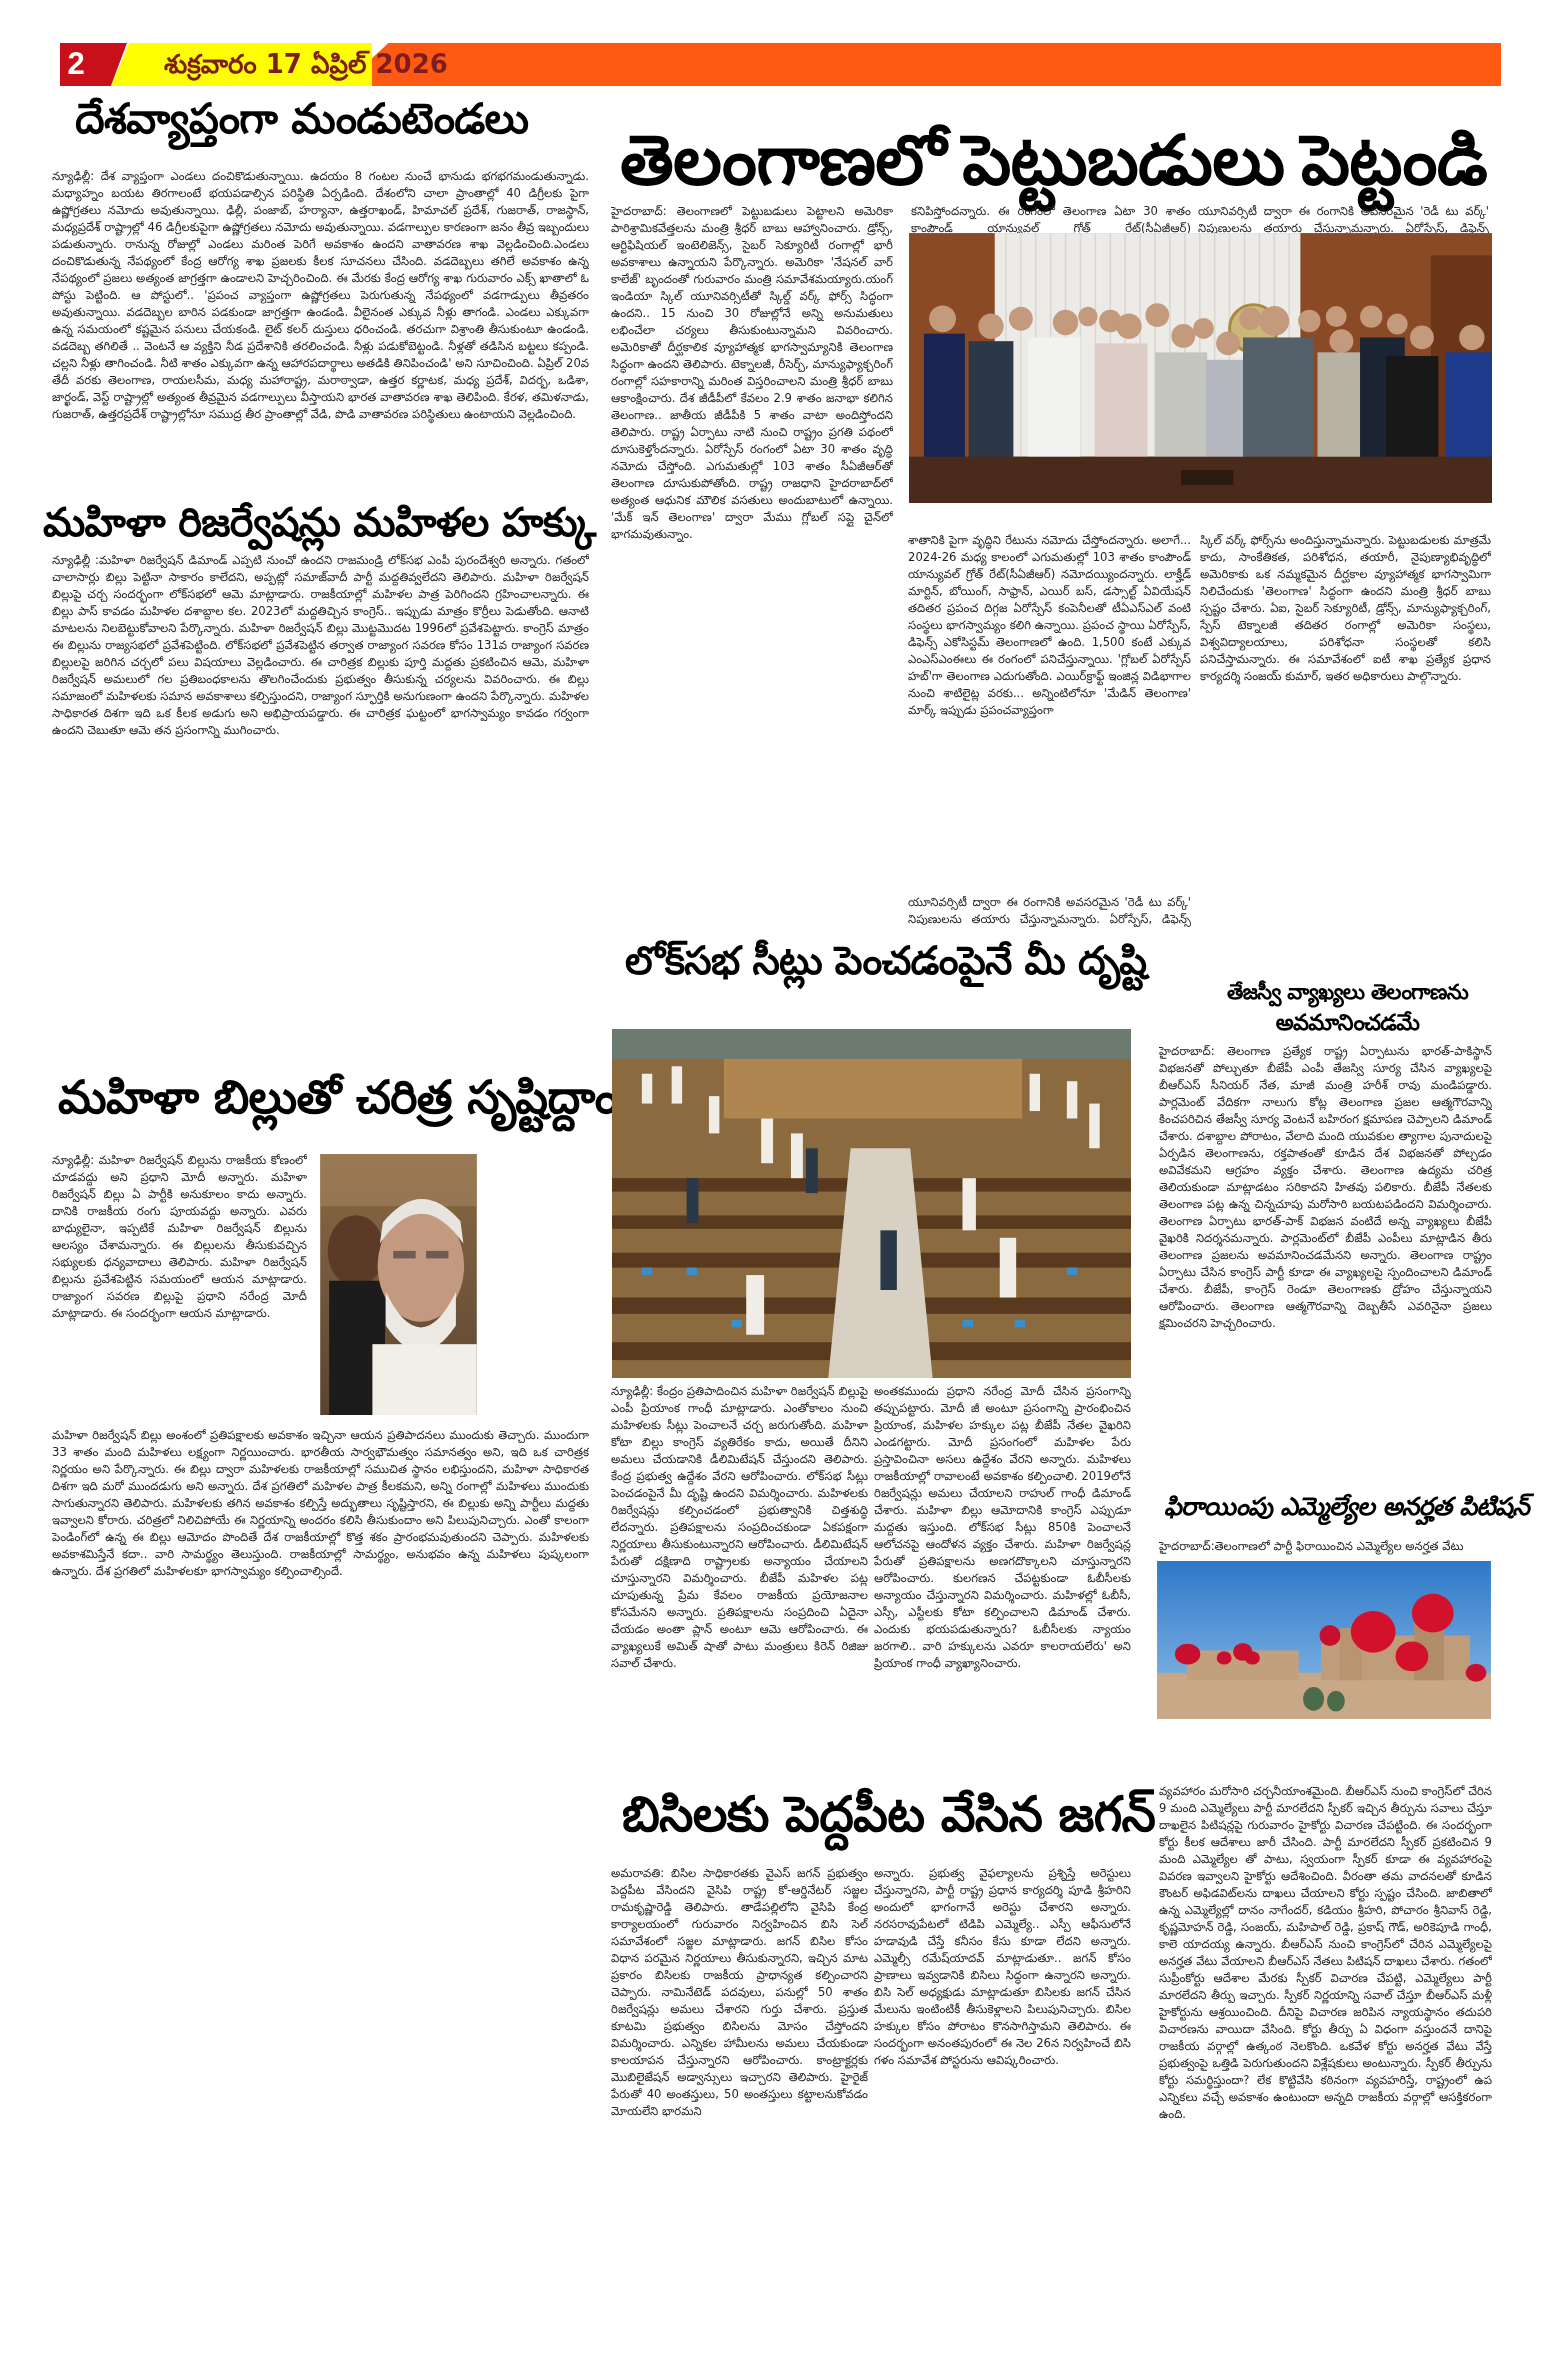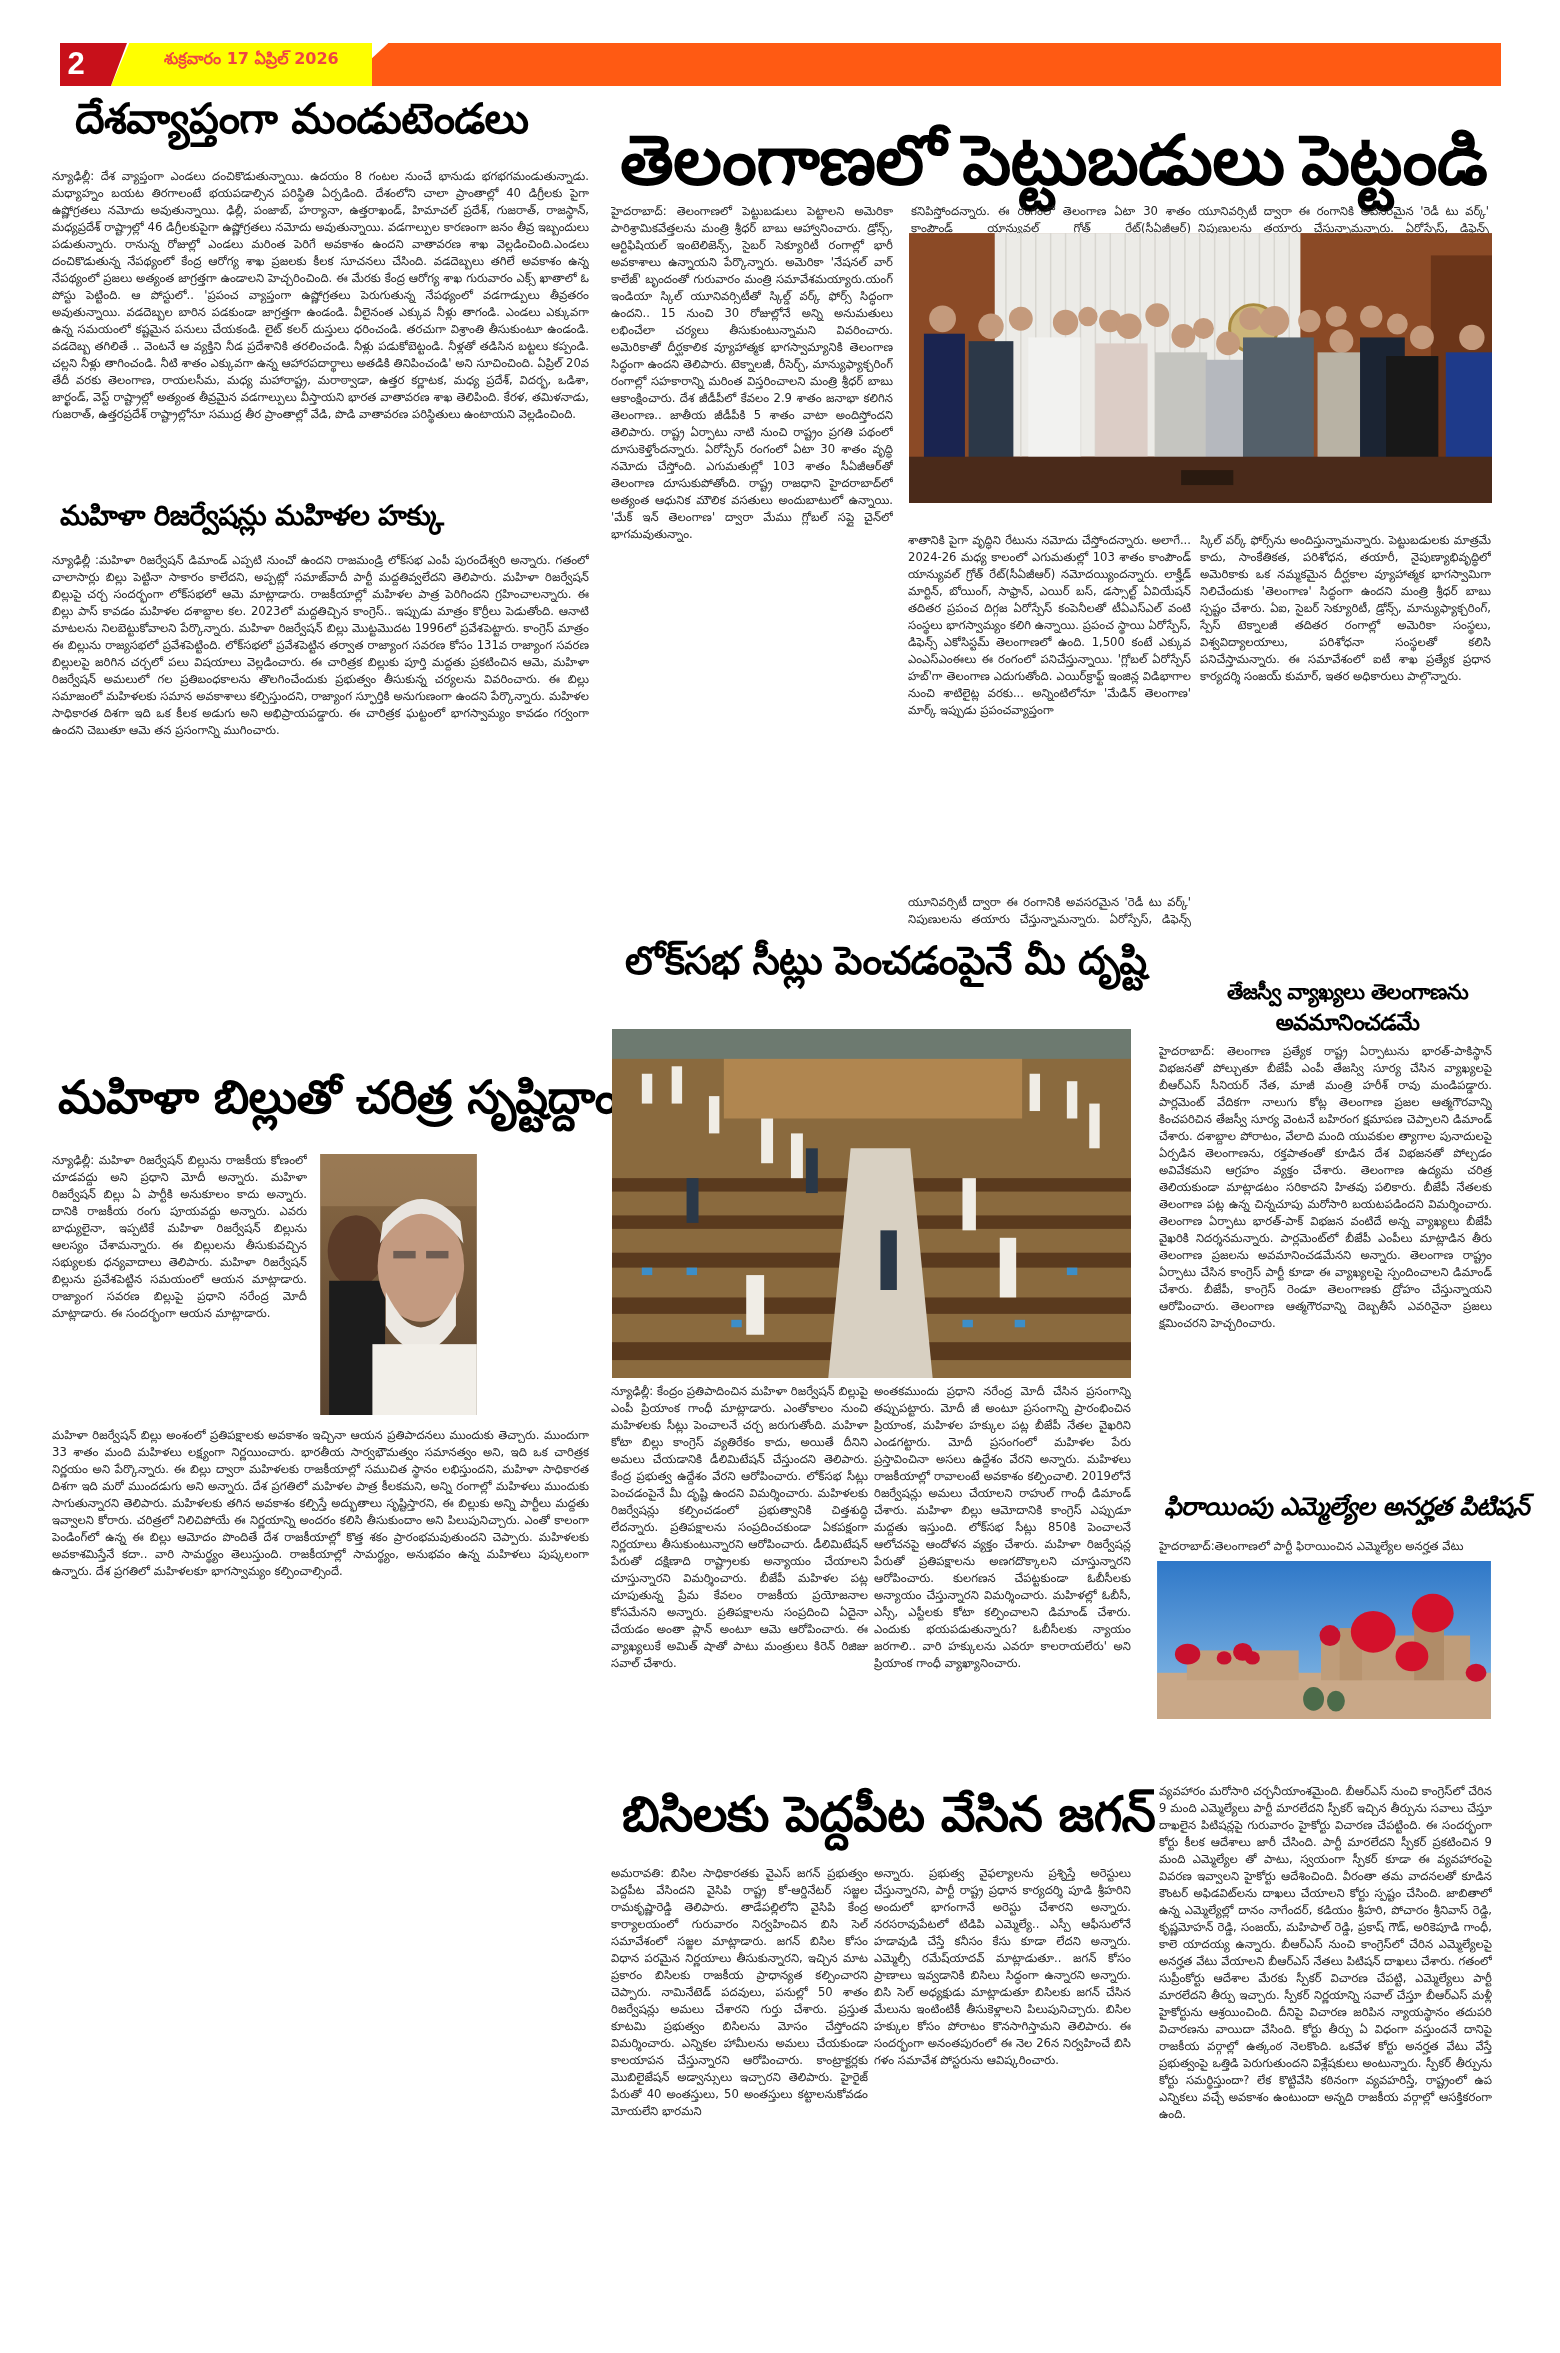--- a/index.html
+++ b/index.html
@@ -3,41 +3,41 @@
 <meta charset="utf-8">
 <style>
   html,body{margin:0;padding:0;background:#fff;}
   body{width:1561px;height:2354px;position:relative;overflow:hidden;font-family:"DejaVu Sans",sans-serif;color:#111;}
   .abs{position:absolute;}
   
   #hdr{left:60px;top:43px;width:1441px;height:43px;}
   #hdr .pg{position:absolute;left:0;top:0;width:67px;height:43px;background:#c8101a;clip-path:polygon(0 0,100% 0,76% 100%,0 100%);}
   #hdr .pgnum{position:absolute;left:7.5px;top:3px;font-size:31px;font-weight:bold;color:#fff;font-family:"Liberation Sans",sans-serif;}
   #hdr .yel{position:absolute;left:51px;top:0;width:261px;height:43px;background:#ffff00;clip-path:polygon(7% 0,100% 0,100% 100%,0 100%);}
-  #hdr .date{position:absolute;left:104px;top:6px;font-size:16px;font-weight:bold;color:#ef4444;}
+  #hdr .date{position:absolute;left:104px;top:6px;font-size:26px;font-weight:bold;color:#7f1d1d;}
   #hdr .org{position:absolute;left:282px;top:0;right:0;height:43px;background:#ff5a13;clip-path:polygon(4% 0,100% 0,100% 100%,0 100%);}
   .headline{font-weight:bold;color:#000;line-height:1.05;letter-spacing:-0.7px;white-space:nowrap;}
   .body{font-size:11.6px;line-height:17px;text-align:justify;color:#222;font-family:"DejaVu Sans",sans-serif;}
   .photo{overflow:hidden;}
 </style>
 </head>
 <body>
 
 <div id="hdr" class="abs">
   <div class="org"></div>
   <div class="yel"></div>
   <div class="pg"></div>
   <span class="pgnum">2</span>
   <span class="date">శుక్రవారం 17 ఏప్రిల్ 2026</span>
 </div>
 
 <div class="abs headline" style="left:75px;top:97px;font-size:42px;">దేశవ్యాప్తంగా మండుటెండలు</div>
 <div class="abs body" style="left:52px;top:168px;width:537px;height:306px;overflow:hidden;">న్యూఢిల్లీ: దేశ వ్యాప్తంగా ఎండలు దంచికొడుతున్నాయి. ఉదయం 8 గంటల నుంచే భానుడు భగభగమండుతున్నాడు. మధ్యాహ్నం బయట తిరగాలంటే భయపడాల్సిన పరిస్థితి ఏర్పడింది. దేశంలోని చాలా ప్రాంతాల్లో 40 డిగ్రీలకు పైగా ఉష్ణోగ్రతలు నమోదు అవుతున్నాయి. ఢిల్లీ, పంజాబ్, హర్యానా, ఉత్తరాఖండ్, హిమాచల్ ప్రదేశ్, గుజరాత్, రాజస్థాన్, మధ్యప్రదేశ్ రాష్ట్రాల్లో 46 డిగ్రీలకుపైగా ఉష్ణోగ్రతలు నమోదు అవుతున్నాయి. వడగాల్పుల కారణంగా జనం తీవ్ర ఇబ్బందులు పడుతున్నారు. రానున్న రోజుల్లో ఎండలు మరింత పెరిగే అవకాశం ఉందని వాతావరణ శాఖ వెల్లడించింది.ఎండలు దంచికొడుతున్న నేపథ్యంలో కేంద్ర ఆరోగ్య శాఖ ప్రజలకు కీలక సూచనలు చేసింది. వడదెబ్బలు తగిలే అవకాశం ఉన్న నేపథ్యంలో ప్రజలు అత్యంత జాగ్రత్తగా ఉండాలని హెచ్చరించింది. ఈ మేరకు కేంద్ర ఆరోగ్య శాఖ గురువారం ఎక్స్ ఖాతాలో ఓ పోస్టు పెట్టింది. ఆ పోస్టులో.. 'ప్రపంచ వ్యాప్తంగా ఉష్ణోగ్రతలు పెరుగుతున్న నేపథ్యంలో వడగాడ్పులు తీవ్రతరం అవుతున్నాయి. వడదెబ్బల బారిన పడకుండా జాగ్రత్తగా ఉండండి. వీలైనంత ఎక్కువ నీళ్లు తాగండి. ఎండలు ఎక్కువగా ఉన్న సమయంలో కష్టమైన పనులు చేయకండి. లైట్ కలర్ దుస్తులు ధరించండి. తరచుగా విశ్రాంతి తీసుకుంటూ ఉండండి. వడదెబ్బ తగిలితే .. వెంటనే ఆ వ్యక్తిని నీడ ప్రదేశానికి తరలించండి. నీళ్లు పడుకోబెట్టండి. నీళ్లతో తడిసిన బట్టలు కప్పండి. చల్లని నీళ్లు తాగించండి. నీటి శాతం ఎక్కువగా ఉన్న ఆహారపదార్థాలు అతడికి తినిపించండి' అని సూచించింది. ఏప్రిల్ 20వ తేదీ వరకు తెలంగాణ, రాయలసీమ, మధ్య మహారాష్ట్ర, మరాఠ్వాడా, ఉత్తర కర్ణాటక, మధ్య ప్రదేశ్, విదర్భ, ఒడిశా, జార్ఖండ్, వెస్ట్ రాష్ట్రాల్లో అత్యంత తీవ్రమైన వడగాల్పులు వీస్తాయని భారత వాతావరణ శాఖ తెలిపింది. కేరళ, తమిళనాడు, గుజరాత్, ఉత్తరప్రదేశ్ రాష్ట్రాల్లోనూ సముద్ర తీర ప్రాంతాల్లో వేడి, పొడి వాతావరణ పరిస్థితులు ఉంటాయని వెల్లడించింది.</div>
 
-<div class="abs headline" style="left:60px;top:501px;font-size:28px;">మహిళా రిజర్వేషన్లు మహిళల హక్కు</div>
+<div class="abs headline" style="left:43px;top:501px;font-size:40px;">మహిళా రిజర్వేషన్లు మహిళల హక్కు</div>
 <div class="abs body" style="left:52px;top:552px;width:537px;height:501px;overflow:hidden;">న్యూఢిల్లీ :మహిళా రిజర్వేషన్ డిమాండ్ ఎప్పటి నుంచో ఉందని రాజమండ్రి లోక్‌సభ ఎంపీ పురందేశ్వరి అన్నారు. గతంలో చాలాసార్లు బిల్లు పెట్టినా సాకారం కాలేదని, అప్పట్లో సమాజ్‌వాదీ పార్టీ మద్దతివ్వలేదని తెలిపారు. మహిళా రిజర్వేషన్ బిల్లుపై చర్చ సందర్భంగా లోక్‌సభలో ఆమె మాట్లాడారు. రాజకీయాల్లో మహిళల పాత్ర పెరిగిందని గ్రహించాలన్నారు. ఈ బిల్లు పాస్ కావడం మహిళల దశాబ్దాల కల. 2023లో మద్దతిచ్చిన కాంగ్రెస్.. ఇప్పుడు మాత్రం కొర్రీలు పెడుతోంది. ఆనాటి మాటలను నిలబెట్టుకోవాలని పేర్కొన్నారు. మహిళా రిజర్వేషన్ బిల్లు మొట్టమొదట 1996లో ప్రవేశపెట్టారు. కాంగ్రెస్ మాత్రం ఈ బిల్లును రాజ్యసభలో ప్రవేశపెట్టింది. లోక్‌సభలో ప్రవేశపెట్టిన తర్వాత రాజ్యాంగ సవరణ కోసం 131వ రాజ్యాంగ సవరణ బిల్లులపై జరిగిన చర్చలో పలు విషయాలు వెల్లడించారు. ఈ చారిత్రక బిల్లుకు పూర్తి మద్దతు ప్రకటించిన ఆమె, మహిళా రిజర్వేషన్ అమలులో గల ప్రతిబంధకాలను తొలగించేందుకు ప్రభుత్వం తీసుకున్న చర్యలను వివరించారు. ఈ బిల్లు సమాజంలో మహిళలకు సమాన అవకాశాలు కల్పిస్తుందని, రాజ్యాంగ స్ఫూర్తికి అనుగుణంగా ఉందని పేర్కొన్నారు. మహిళల సాధికారత దిశగా ఇది ఒక కీలక అడుగు అని అభిప్రాయపడ్డారు. ఈ చారిత్రక ఘట్టంలో భాగస్వామ్యం కావడం గర్వంగా ఉందని చెబుతూ ఆమె తన ప్రసంగాన్ని ముగించారు.</div>
 
 <div class="abs headline" style="left:58px;top:1073px;font-size:46px;">మహిళా బిల్లుతో చరిత్ర సృష్టిద్దాం</div>
 <div class="abs body" style="left:52px;top:1152px;width:255px;height:276px;overflow:hidden;">న్యూఢిల్లీ: మహిళా రిజర్వేషన్ బిల్లును రాజకీయ కోణంలో చూడవద్దు అని ప్రధాని మోదీ అన్నారు. మహిళా రిజర్వేషన్ బిల్లు ఏ పార్టీకి అనుకూలం కాదు అన్నారు. దానికి రాజకీయ రంగు పూయవద్దు అన్నారు. ఎవరు బాధ్యులైనా, ఇప్పటికే మహిళా రిజర్వేషన్ బిల్లును ఆలస్యం చేశామన్నారు. ఈ బిల్లులను తీసుకువచ్చిన సభ్యులకు ధన్యవాదాలు తెలిపారు. మహిళా రిజర్వేషన్ బిల్లును ప్రవేశపెట్టిన సమయంలో ఆయన మాట్లాడారు. రాజ్యాంగ సవరణ బిల్లుపై ప్రధాని నరేంద్ర మోదీ మాట్లాడారు. ఈ సందర్భంగా ఆయన మాట్లాడారు.</div>
 <div class="abs photo" style="left:320px;top:1154px;width:157px;height:261px;">
   <svg width="157" height="261" viewBox="0 0 210 350">
     <defs>
       <linearGradient id="mbg" x1="0" y1="0" x2="0" y2="1">
           <stop offset="0" stop-color="#8a6a45"></stop>
           <stop offset="1" stop-color="#5a4430"></stop>

